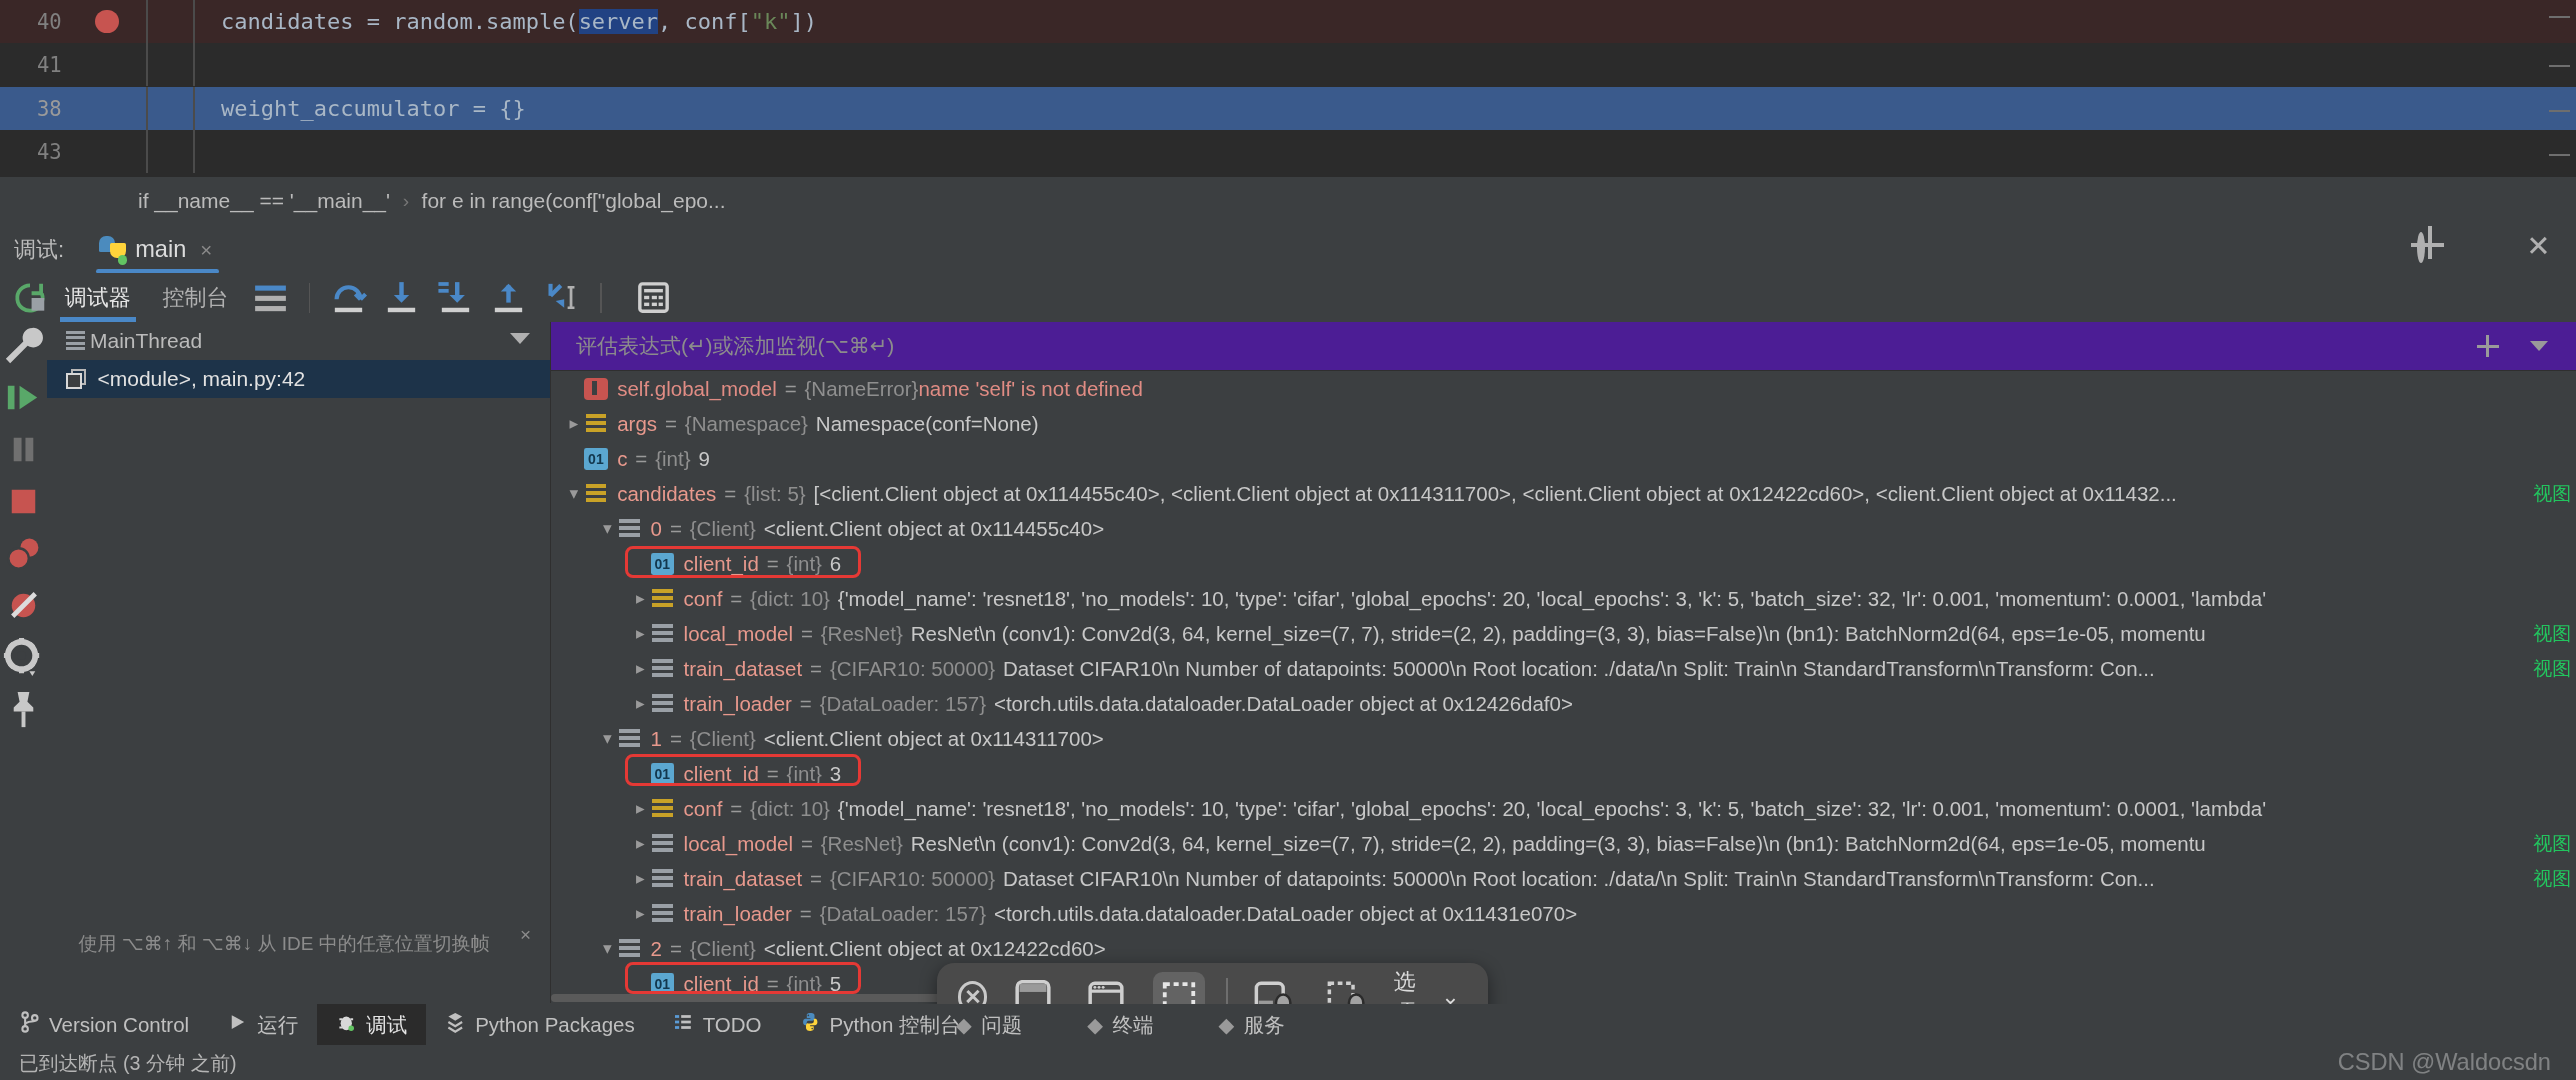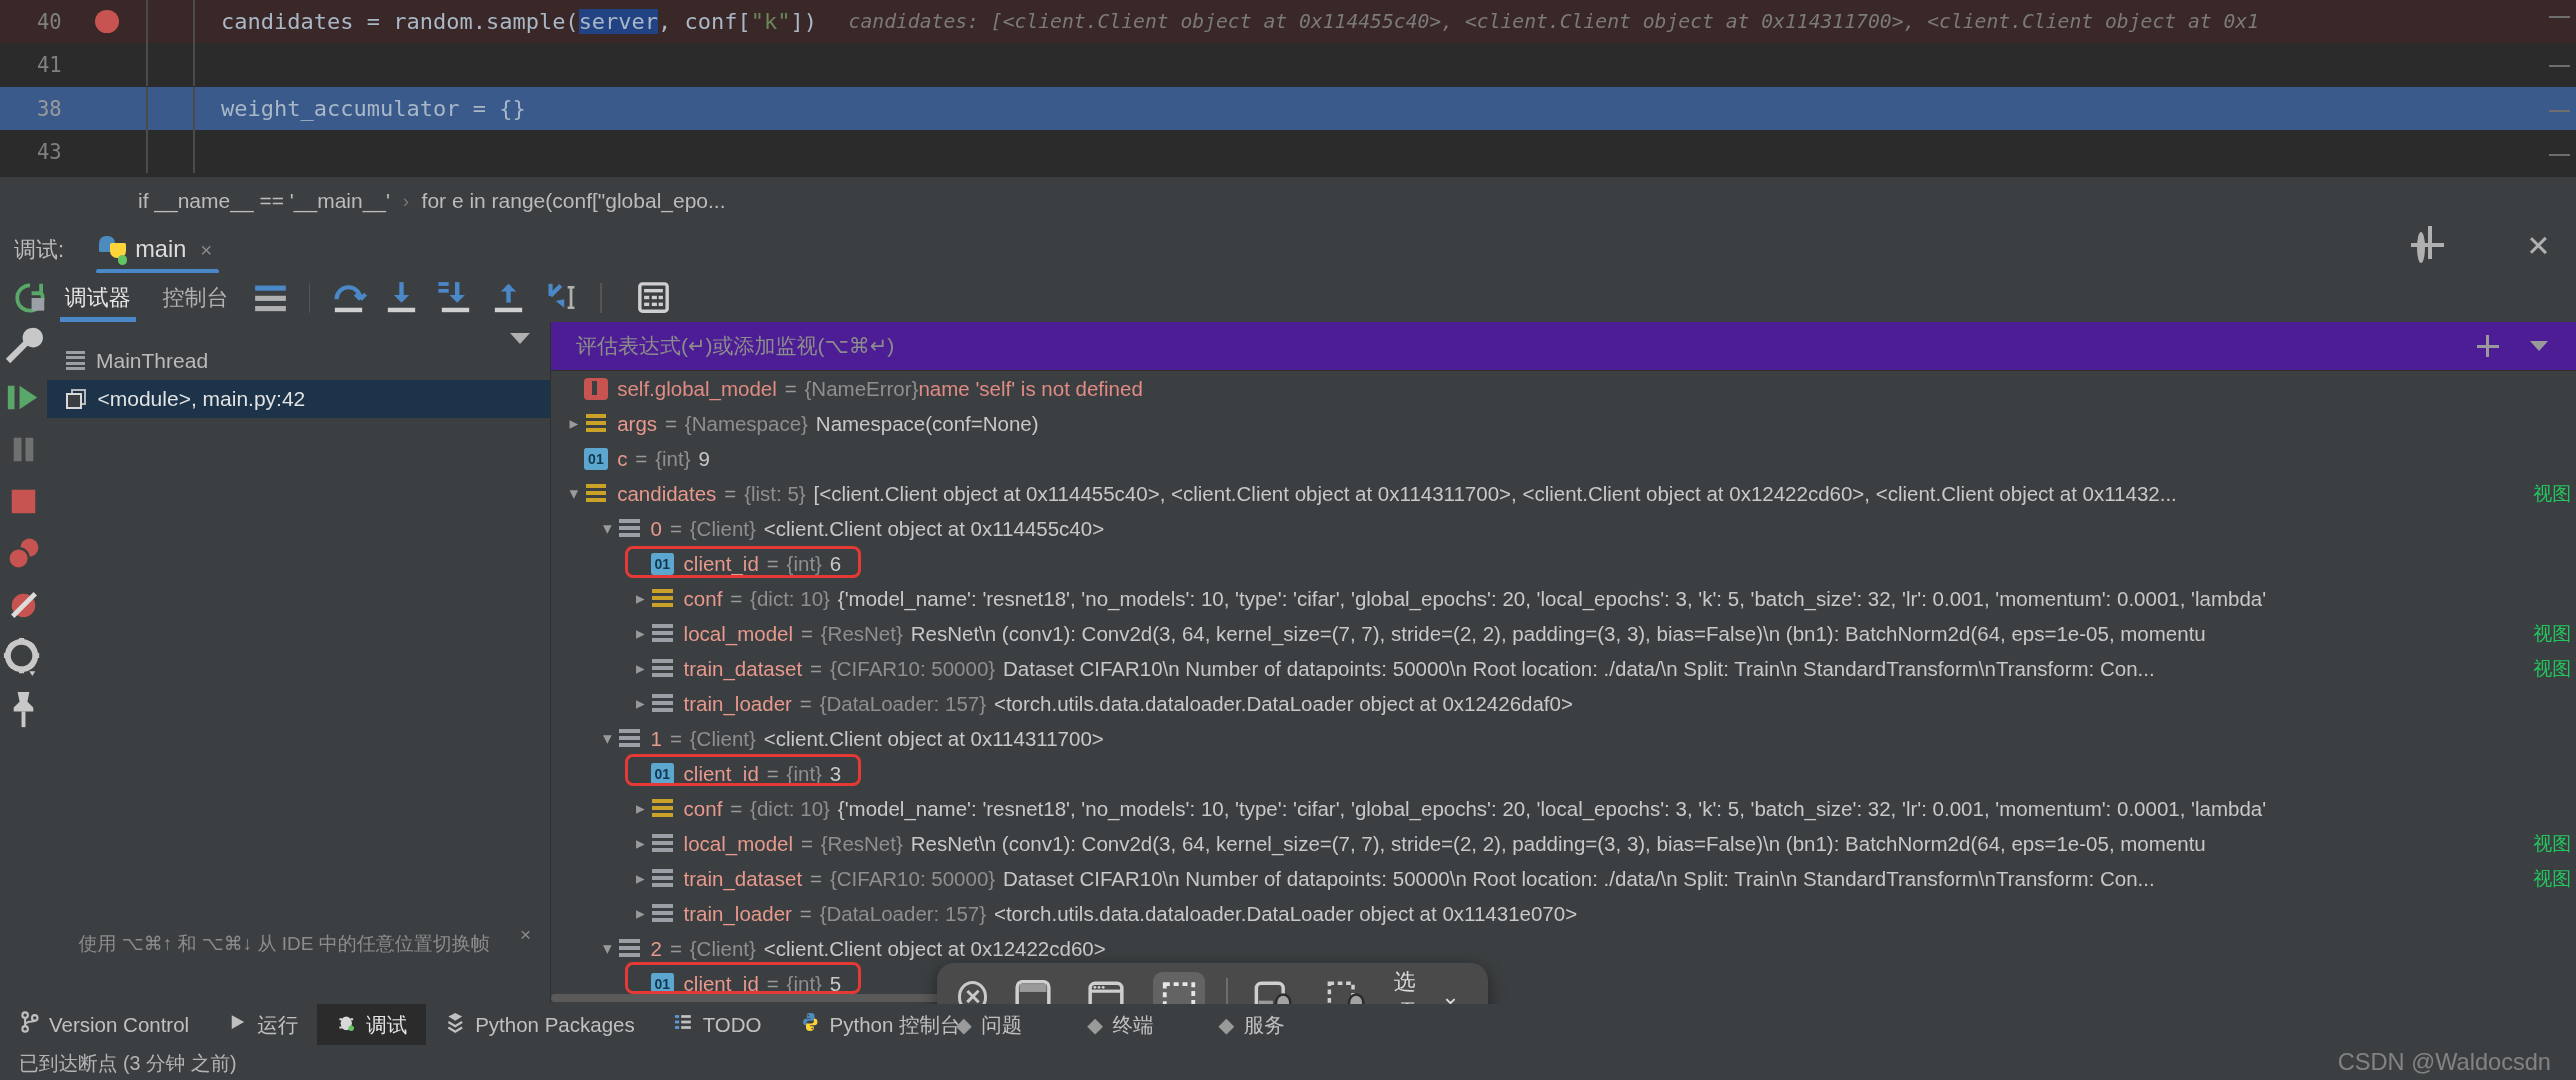--- a/index.html
+++ b/index.html
@@ -82,21 +82,21 @@
   .tb-ico { width:41px; height:41px; position:relative; margin:0 6.3px; }
 
   
   #leftrail { position:absolute; left:0; top:322px; width:47px; height:681px; background:#3c3f41; }
   .rail-ico { width:47px; height:57px; position:relative; }
   .rail-sep { width:35px; height:1.6px; background:#555; margin:4.7px auto; }
 
   
   #frames { position:absolute; left:47px; top:322px; width:504px; height:681px; background:#3c3f41;
             border-right:1.6px solid #2f2f2f; }
-  #frames .thread-row { height:38px; display:flex; align-items:center; padding-left:19px; gap:11px;margin-top:20px; }
+  #frames .thread-row { height:38px; display:flex; align-items:center; padding-left:19px; gap:5px; }
   .thread-ico { width:19px; height:20.5px; position:relative; }
   .thread-ico i { position:absolute; left:0; width:19px; height:3.2px; background:#9aa0a6; }
   .frame-row { height:38px; display:flex; align-items:center; padding-left:19px; gap:11px; font-size:21px; }
   .frame-row.sel { background:#1d3349; }
   .frame-ico { width:20.5px; height:20.5px; position:relative; }
   .frame-ico .b1 { position:absolute; left:4.7px; top:0; width:15.8px; height:15.8px; border:2.4px solid #b8b8b8; }
   .frame-ico .b2 { position:absolute; left:0; top:4.7px; width:15.8px; height:15.8px; border:2.4px solid #d8d8d8; background:#3c3f41; }
   #frames .caret-dd { position:absolute; right:20.5px; top:11px; width:0;height:0;
                       border-left:10.2px solid transparent;border-right:10.2px solid transparent;border-top:11px solid #b0b0b0;}
   #frames .tip { position:absolute; left:0; bottom:46px; width:504px; padding:0 31.5px; font-size:19px;
@@ -166,21 +166,20 @@
 
 <div id="editor">
   <div class="ed-row bp" style="top:0">
     <div class="gutter">
       <span class="lineno">40</span>
       <span class="bpdot"></span>
       <span class="gutbar"></span>
       <span class="gutbar2"></span>
     </div>
     <span class="codetext">candidates = random.sample(<span class="kw-sel">server</span>, conf[<span class="str">"k"</span>])</span>
-    <span class="hint">candidates: [&lt;client.Client object at 0x114455c40&gt;, &lt;client.Client object at 0x114311700&gt;, &lt;client.Client object at 0x1</span>
   </div>
   <div class="ed-row" style="top:43px">
     <div class="gutter">
       <span class="lineno">41</span>
       <span class="gutbar"></span>
       <span class="gutbar2"></span>
     </div>
   </div>
   <div class="ed-row cur" style="top:87px">
     <div class="gutter">

